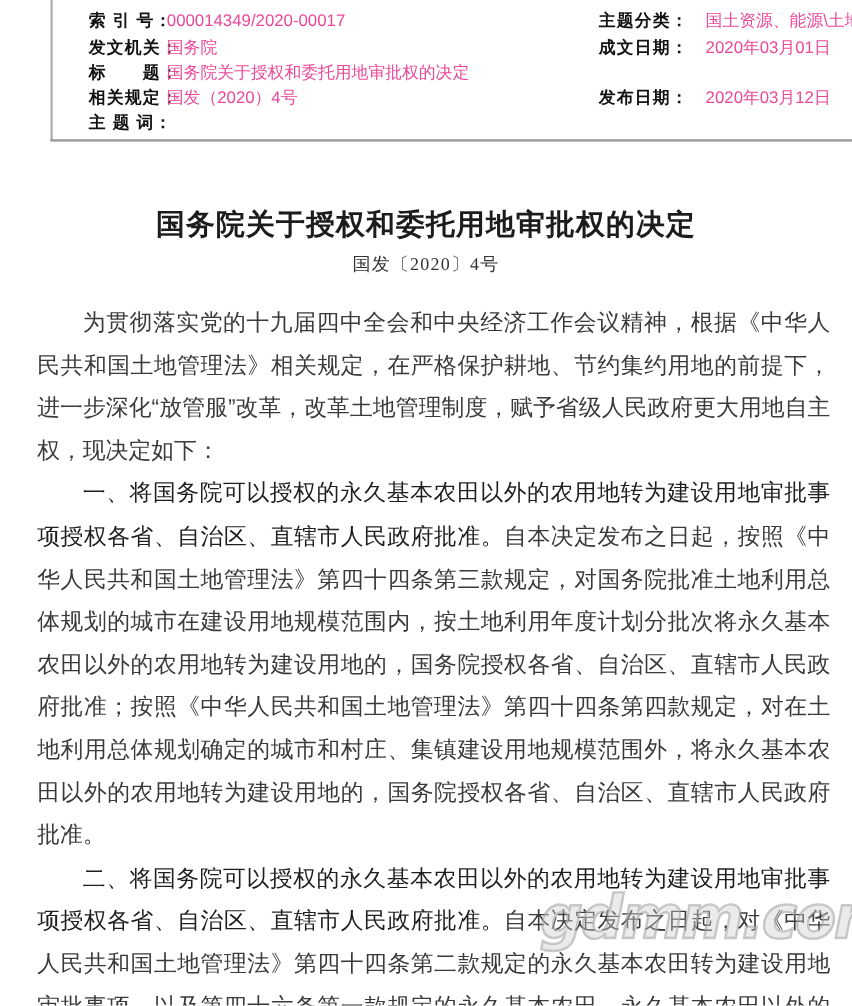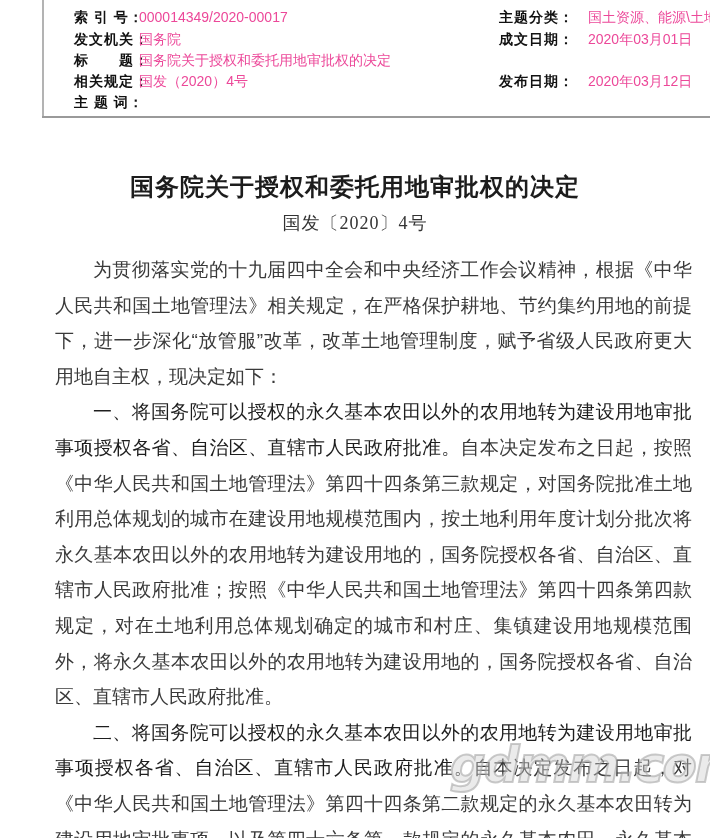--- a/index.html
+++ b/index.html
@@ -40,33 +40,33 @@
     position:absolute; top:171px; left:0; width:710px;
     text-align:center;
     font-family:"Liberation Serif","DejaVu Serif",serif;
     font-size:24px; font-weight:bold; color:#1c1c1c;
     letter-spacing:1px;
   }
   .doc-number {
     position:absolute; top:211px; left:0; width:710px;
     text-align:center;
     font-family:"Liberation Serif","DejaVu Serif",serif;
-    font-size:18px; color:#333;
+    font-size:15px; color:#333;
     letter-spacing:1px;
   }
 
   
   .doc-body {
     position:absolute; top:252px; left:31px; width:661px;
     font-size:19px; line-height:35.6px;
     color:#3a3a3a;
     text-align:justify;
   }
   .doc-body p { margin:0; }
-  .doc-body p.indent { text-indent:2em;margin-left:24px; }
+  .doc-body p.indent { text-indent:2em; }
   .doc-body .lead { font-weight:normal; color:#1e1e1e; }
 
   
   .watermark {
     position:absolute; left:450px; top:736px;
     font-family:"DejaVu Sans",sans-serif;
     font-style:italic; font-weight:bold;
     font-size:50px; letter-spacing:-2px;
     color:rgba(205,205,205,0.40);
     -webkit-text-stroke:2px rgba(160,160,160,0.55);

